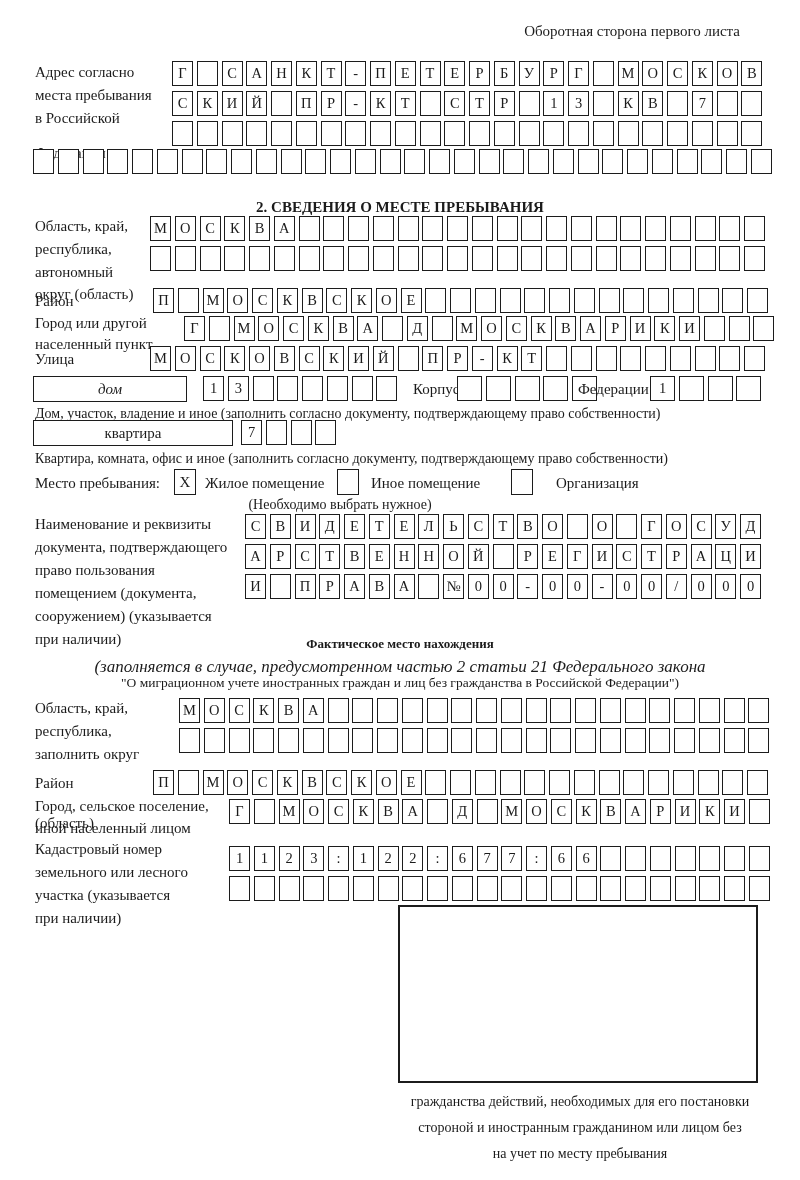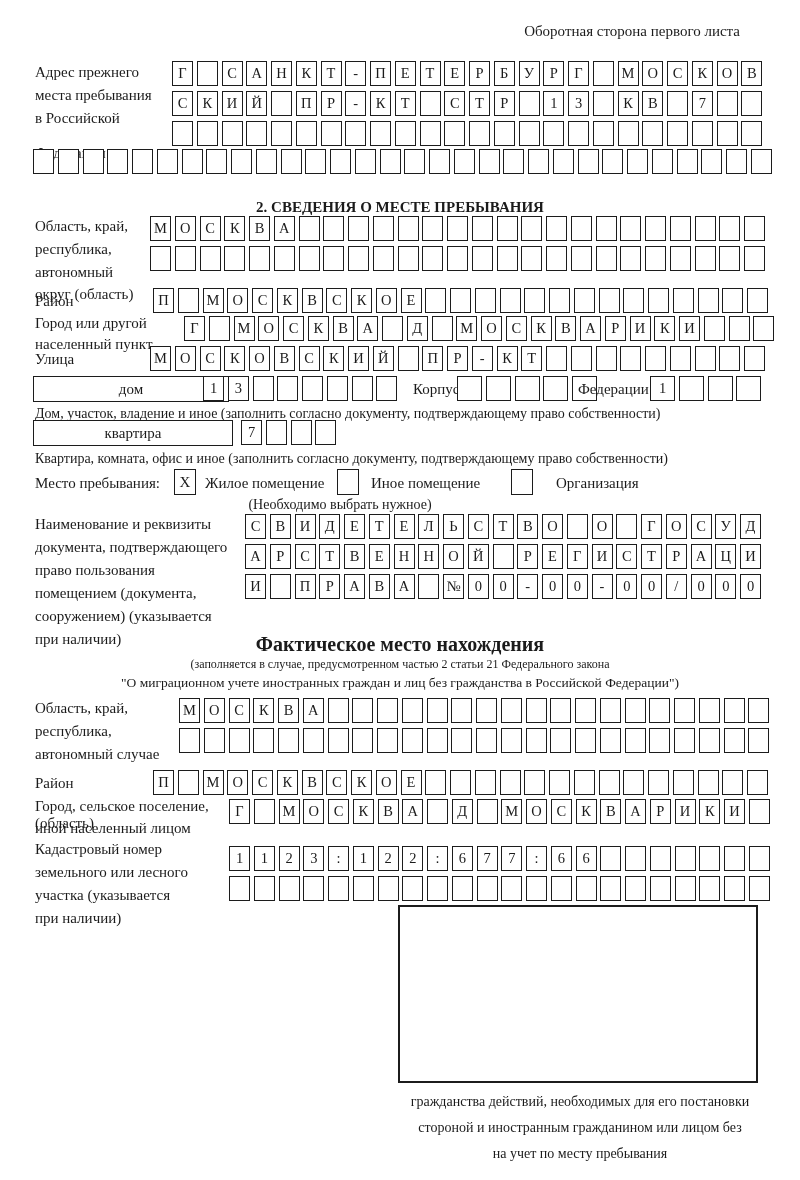--- a/index.html
+++ b/index.html
@@ -29,21 +29,21 @@
   .stamp{position:absolute;box-sizing:border-box;border:2px solid #1c1c1c;background:#fff;}
   .stampcap{position:absolute;text-align:center;font-size:14px;line-height:26px;}
 </style>
 </head>
 <body>
 
 <div class="page">
 
   <div class="lbl" style="top:20px;right:60px;">Оборотная сторона первого листа</div>
 
-  <div class="lbl" style="left:35px;top:61px;">Адрес прежнего</div>
+  <div class="lbl" style="left:35px;top:61px;">Адрес согласно</div>
   <div class="lbl" style="left:35px;top:84px;">места пребывания</div>
   <div class="lbl" style="left:35px;top:107px;">в Российской</div>
   <div class="lbl" style="left:35px;top:130px;margin-top:12px;">Федерации</div>
 
   <div class="cellrow" style="left:172px;top:61px;">
       <span class="cell">Г</span>
       <span class="cell"></span>
       <span class="cell">С</span>
       <span class="cell">А</span>
       <span class="cell">Н</span>
@@ -294,21 +294,21 @@
       <span class="cell"></span>
       <span class="cell"></span>
       <span class="cell"></span>
       <span class="cell"></span>
       <span class="cell"></span>
       <span class="cell"></span>
       <span class="cell"></span>
       <span class="cell"></span>
     </div>
 
-  <div class="bigbox" style="left:33px;top:376px;width:196px;height:26px;">
+  <div class="bigbox" style="left:33px;top:376px;width:154px;height:26px;font-style:italic;">
       <span>дом</span>
     </div>
   <div class="cellrow" style="left:203px;top:376px;">
       <span class="cell">1</span>
       <span class="cell">3</span>
       <span class="cell"></span>
       <span class="cell"></span>
       <span class="cell"></span>
       <span class="cell"></span>
       <span class="cell"></span>
@@ -420,27 +420,27 @@
       <span class="cell">0</span>
       <span class="cell">-</span>
       <span class="cell">0</span>
       <span class="cell">0</span>
       <span class="cell">/</span>
       <span class="cell">0</span>
       <span class="cell">0</span>
       <span class="cell">0</span>
     </div>
 
-  <div class="lbl bold center" style="top:633px;position:absolute;font-size:20px;text-align:center;">Фактическое место нахождения</div>
-  <div class="cap center" style="top:657px;font-size:12px;">(заполняется в случае, предусмотренном частью 2 статьи 21 Федерального закона</div>
+  <div class="lbl bold center" style="top:633px;position:absolute;font-size:13px;text-align:center;">Фактическое место нахождения</div>
+  <div class="cap center" style="top:657px;font-size:17px;font-style:italic;">(заполняется в случае, предусмотренном частью 2 статьи 21 Федерального закона</div>
   <div class="cap center" style="top:675px;font-size:13.5px;">"О миграционном учете иностранных граждан и лиц без гражданства в Российской Федерации")</div>
 
   <div class="lbl" style="left:35px;top:697px;">Область, край,</div>
   <div class="lbl" style="left:35px;top:720px;">республика,</div>
-  <div class="lbl" style="left:35px;top:743px;">автономный случае</div>
+  <div class="lbl" style="left:35px;top:743px;">заполнить округ</div>
   <div class="lbl" style="left:35px;top:812px;">(область)</div>
   <div class="cellrow" style="left:179px;top:698px;">
       <span class="cell">М</span>
       <span class="cell">О</span>
       <span class="cell">С</span>
       <span class="cell">К</span>
       <span class="cell">В</span>
       <span class="cell">А</span>
       <span class="cell"></span>
       <span class="cell"></span>

